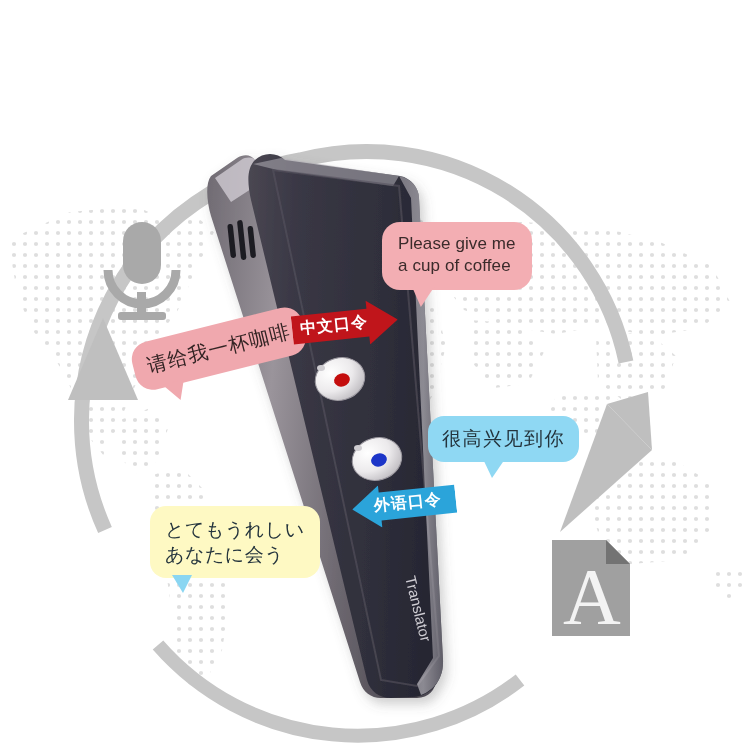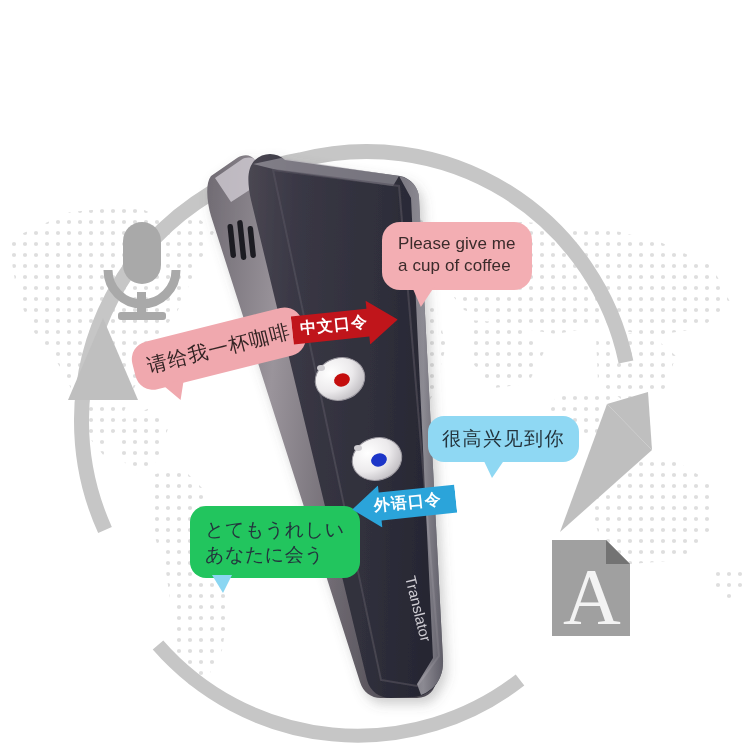--- a/index.html
+++ b/index.html
@@ -62,21 +62,21 @@
 
   
   #b-zh2{left:428px;top:416px;}
   #b-zh2 .bx{background:#8fd8f3;border-radius:16px;padding:11px 14px 12px 14px;}
   #b-zh2 .btxt{font-size:19px;color:#24343d;line-height:1.2;letter-spacing:1.5px;
     font-family:"DejaVu Sans","Liberation Sans",sans-serif;}
   #b-zh2 .tail{left:55px;bottom:-16px;border-left:9px solid transparent;border-right:13px solid transparent;border-top:19px solid #8fd8f3;}
 
   
   #b-ja{left:150px;top:506px;}
-  #b-ja .bx{background:#22c55e;border-radius:16px;padding:11px 15px 12px 15px;margin-left:40px;}
+  #b-ja .bx{background:#fef9c3;border-radius:16px;padding:11px 15px 12px 15px;}
   #b-ja .btxt{font-size:19px;color:#24343d;line-height:1.3;letter-spacing:.5px;
     font-family:"DejaVu Sans","Liberation Sans",sans-serif;}
   #b-ja .tail{left:22px;bottom:-15px;border-left:11px solid transparent;border-right:9px solid transparent;border-top:18px solid #8ad6f2;}
 
   
   .arrowlbl{position:absolute;z-index:25;}
   .arrowlbl .lbltxt{
     position:absolute;font-size:16px;color:#ffffff;font-weight:700;
     letter-spacing:1px;white-space:nowrap;
     font-family:"DejaVu Sans","Liberation Sans",sans-serif;

